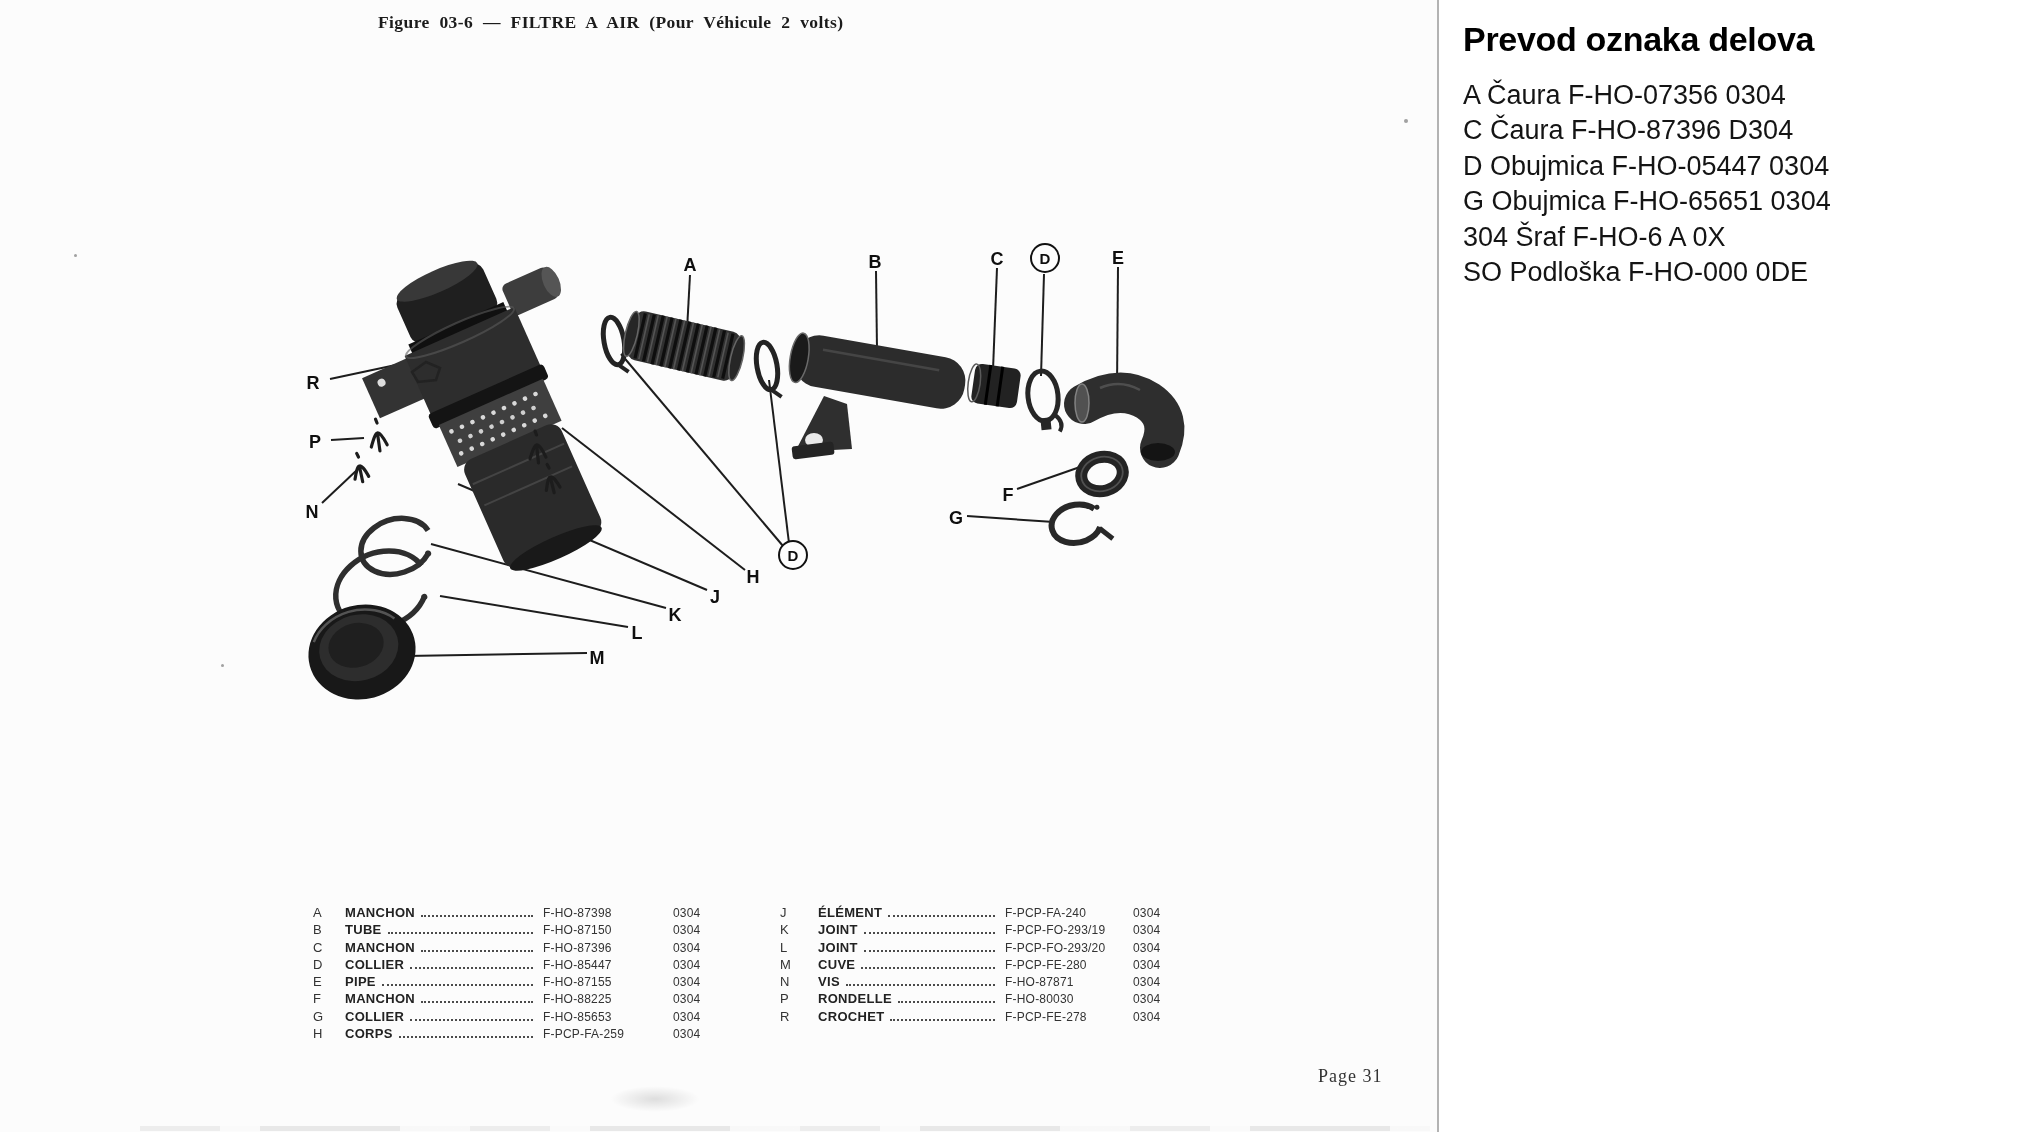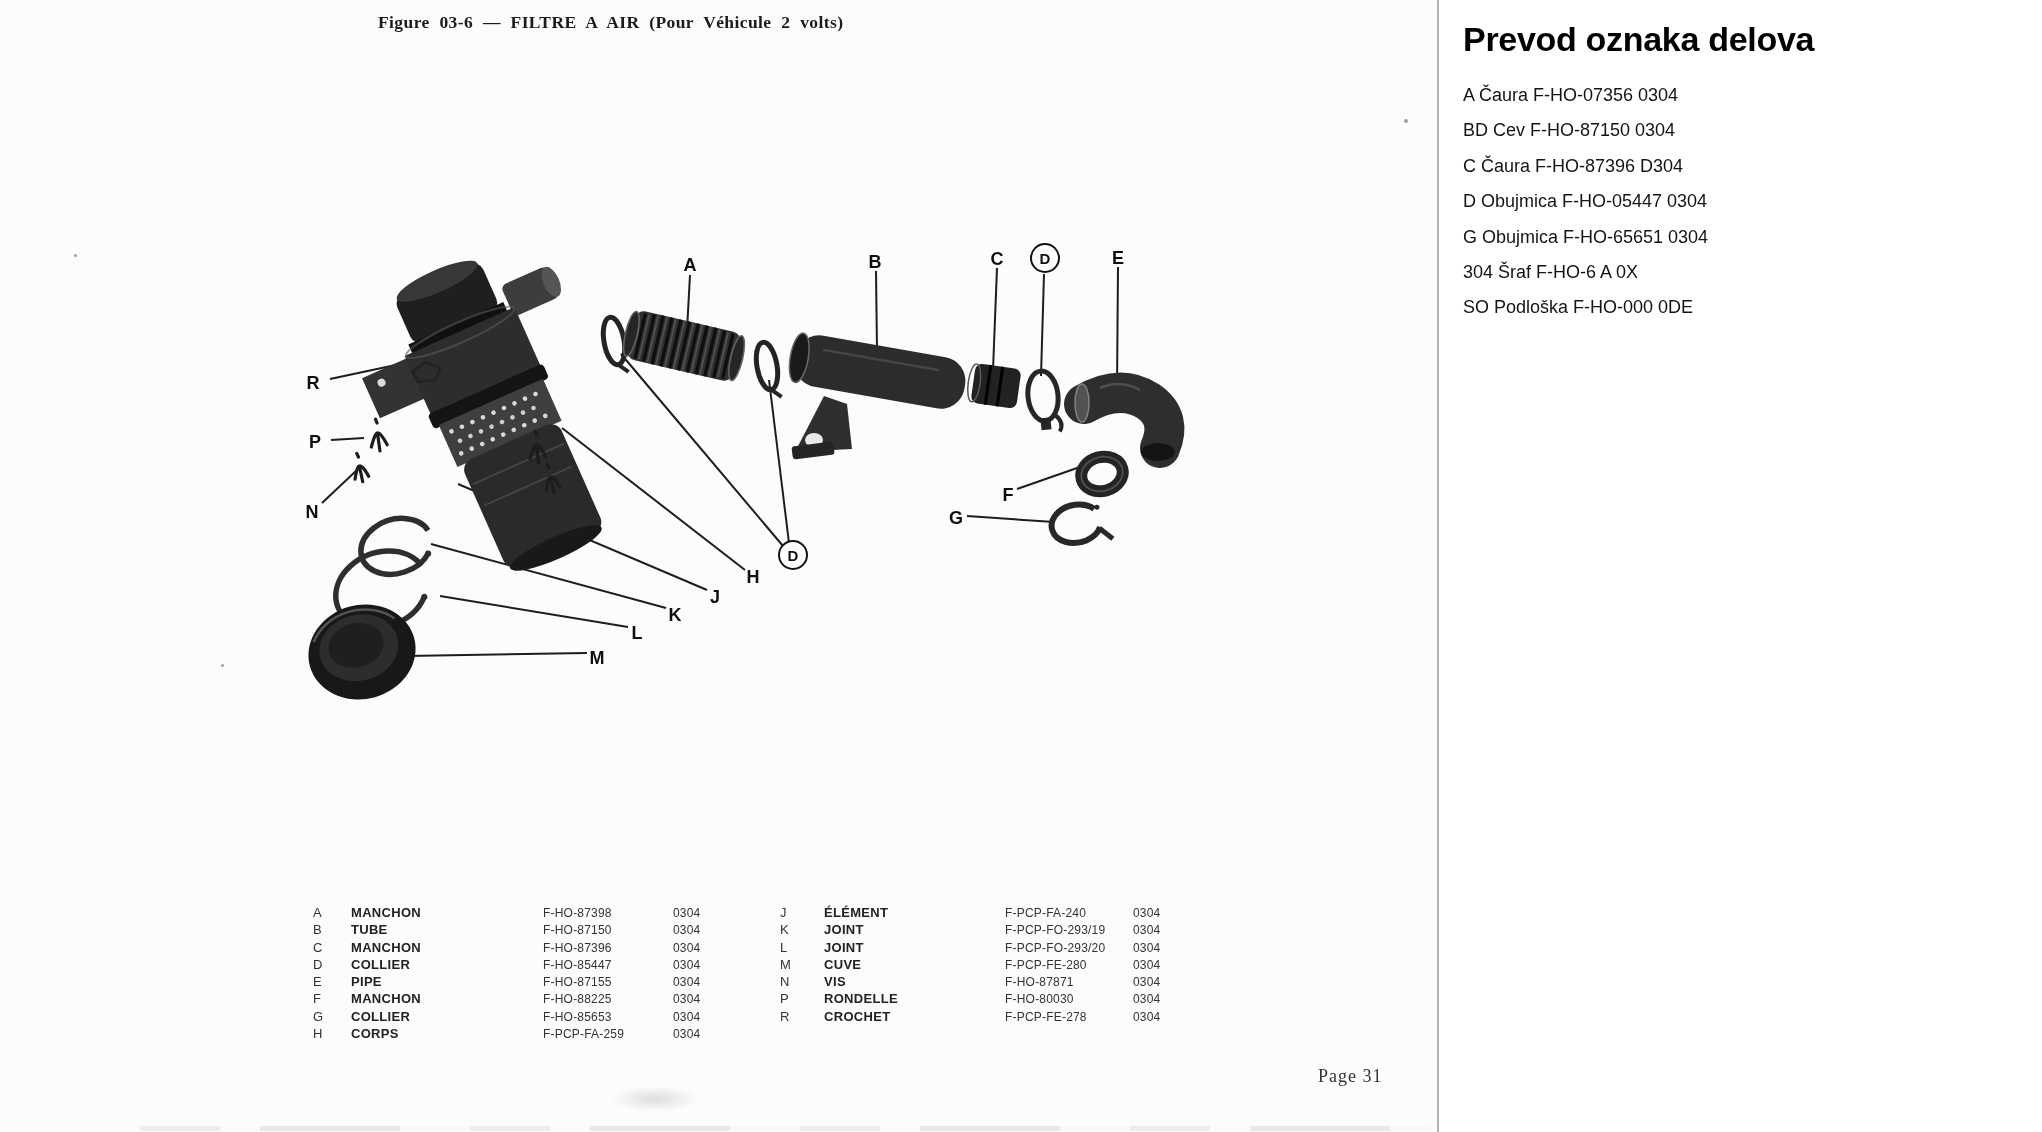--- a/index.html
+++ b/index.html
@@ -15,40 +15,40 @@
           font-weight:bold;font-size:18px;color:#0f0f0f;line-height:1;}
   .dlabel.circled{width:26px;height:26px;border:2.5px solid #111;border-radius:50%;
           background:#fdfdfd;display:flex;align-items:center;justify-content:center;
           font-size:15px;}
   
   .ptable{position:absolute;color:#2c2c2c;}
   .ptable .prow{display:grid;height:17.3px;align-items:baseline;}
   .ptable-left .prow{grid-template-columns:32px 198px 130px 48px;}
   .ptable-right .prow{grid-template-columns:38px 187px 128px 48px;}
   .pletter{font-size:13px;color:#333;}
-  .pname-wrap{display:flex;align-items:baseline;min-width:0;flex-direction:column;}
+  .pname-wrap{display:flex;align-items:baseline;min-width:0;}
   .pname{font-weight:bold;font-size:13px;letter-spacing:.3px;color:#222;font-style:normal;}
   .leader{flex:1;border-bottom:2px dotted #4a4a4a;margin:0 10px 3px 6px;height:0;}
   .pnum,.pcode{font-size:12px;color:#333;letter-spacing:.2px;}
   .page-num{position:absolute;left:1318px;top:1066px;font-family:"Liberation Serif",serif;
             font-size:18px;color:#333;letter-spacing:1px;}
   
   .speck{position:absolute;border-radius:50%;background:#555;opacity:.55;}
   .smudge{position:absolute;left:610px;top:1086px;width:90px;height:26px;border-radius:50%;
           background:radial-gradient(ellipse at center, rgba(0,0,0,.12), rgba(0,0,0,0) 70%);}
   .bottom-noise{position:absolute;left:140px;top:1126px;width:1290px;height:5px;opacity:.5;
           background:repeating-linear-gradient(90deg, rgba(0,0,0,.12) 0 80px, rgba(0,0,0,.02) 80px 120px,
                      rgba(0,0,0,.16) 120px 260px, rgba(0,0,0,.03) 260px 330px);}
   
   .divider{position:absolute;left:1437px;top:0;width:2px;height:1132px;background:#b3b3b3;}
   .panel{position:absolute;left:1439px;top:0;right:0;height:812px;background:#fff;}
   .panel-title{position:absolute;left:24px;top:20px;font-weight:bold;font-size:34px;
                letter-spacing:-.3px;color:#000;}
   .tlines{position:absolute;left:24px;top:78px;}
-  .tline{font-size:18px;line-height:35.4px;color:#141414;white-space:nowrap;}
+  .tline{font-size:27px;line-height:35.4px;color:#141414;white-space:nowrap;}
 </style>
 </head>
 <body>
 
 <div class="page">
 
   <div class="scan">
 
     <div class="fig-title">Figure 03-6 — FILTRE A AIR (Pour Véhicule 2 volts)</div>
 
@@ -390,21 +390,20 @@
     <div class="bottom-noise"></div>
   </div>
 
   <div class="divider"></div>
 
   <div class="panel">
     <div class="panel-title">Prevod oznaka delova</div>
     <div class="tlines">
   <div class="tline">A Čaura F-HO-07356 0304</div>
 
-  <div class="tline">BD Cev F-HO-87150 0304</div>
 
   <div class="tline">C Čaura F-HO-87396 D304</div>
 
   <div class="tline">D Obujmica F-HO-05447 0304</div>
 
 
   <div class="tline">G Obujmica F-HO-65651 0304</div>
 
   <div class="tline">304 Šraf F-HO-6 A 0X</div>
 

